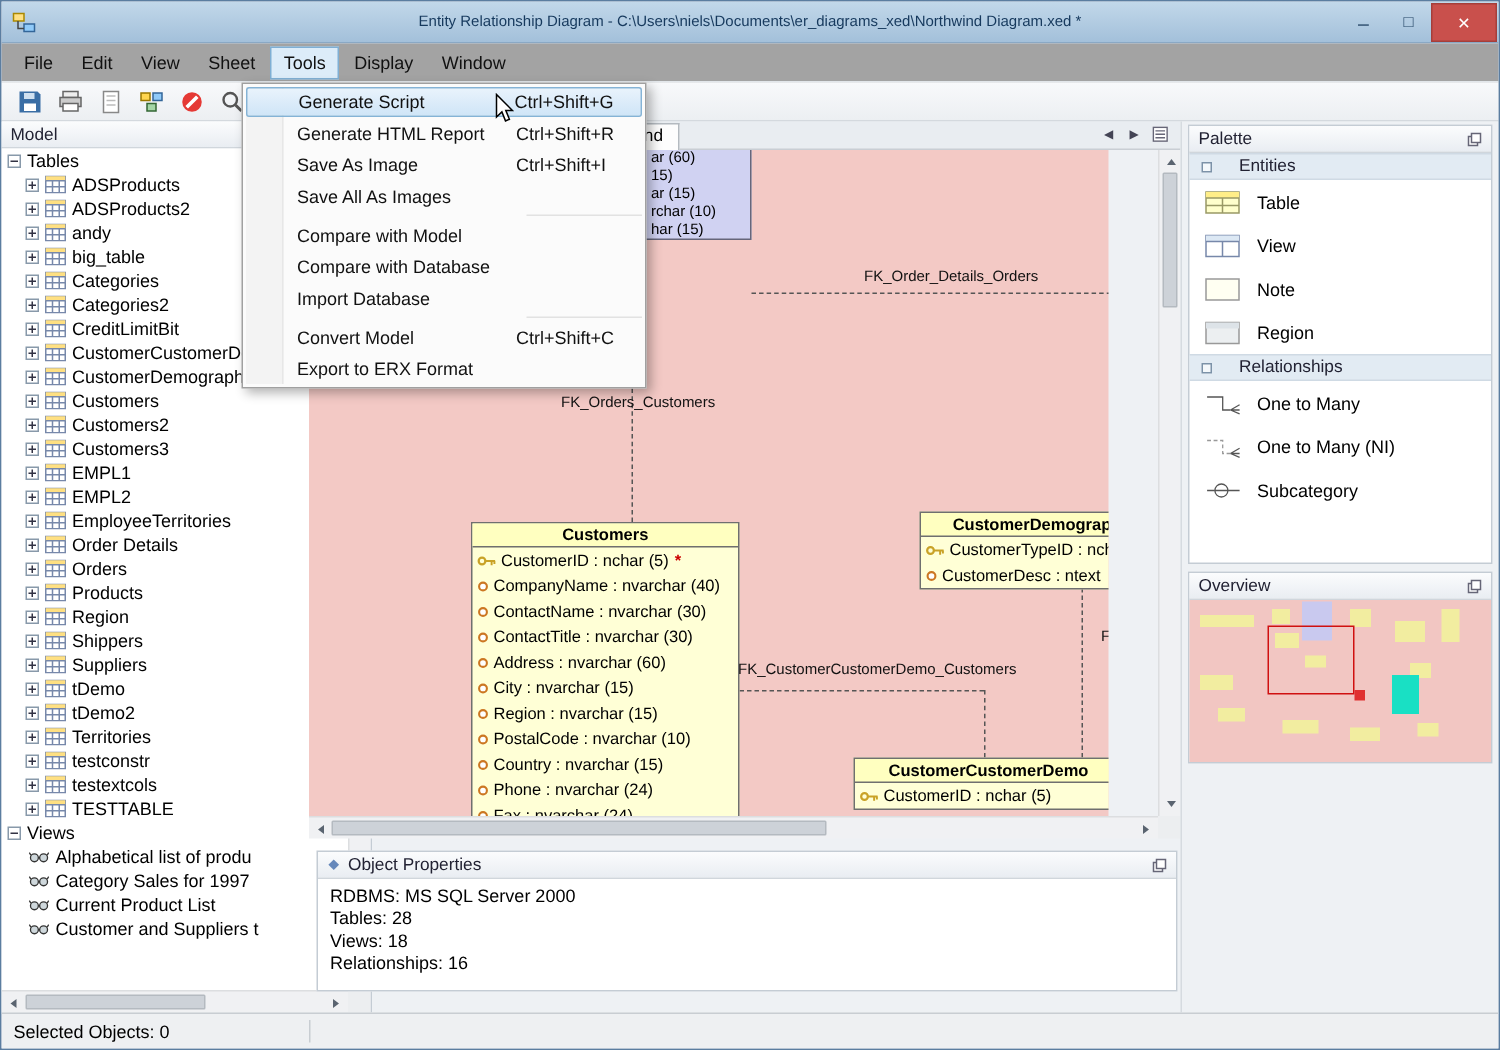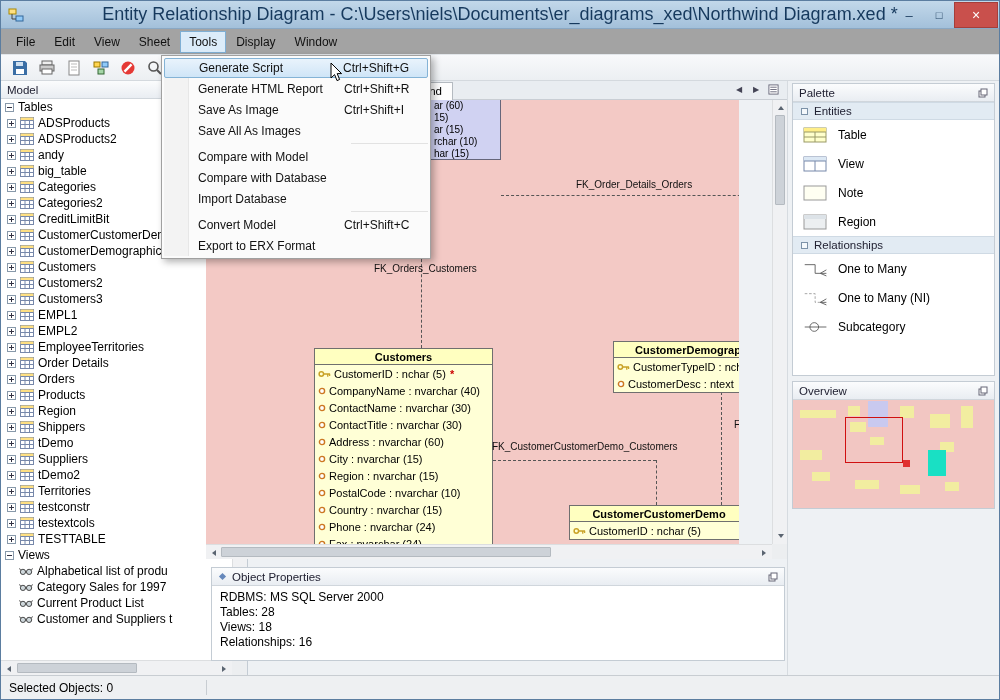--- a/index.html
+++ b/index.html
@@ -6,21 +6,21 @@
   html,body { background:#d6dde4; }
   body { font-family:"Liberation Sans", sans-serif; }
   .window { position:relative; width:1000px; height:700px; border:1px solid #5b7da0;
             background:#eef1f4; overflow:hidden; }
 
   
   .titlebar { position:absolute; left:0; top:0; right:0; height:28px;
               background:linear-gradient(#c2d8ea,#a3c0da); border-bottom:1px solid #8aa8c4;
               display:flex; align-items:center; }
   .app-icon { width:16px; height:16px; margin-left:7px; z-index:2; }
-  .title { position:absolute; left:0; right:0; text-align:center; font-size:18px; color:#16395d; }
+  .title { position:absolute; left:0; right:0; text-align:center; font-size:10px; color:#16395d; }
   .winbtns { position:absolute; right:1px; top:1px; height:26px; display:flex; z-index:3; }
   .wbtn { width:30px; height:26px; display:flex; align-items:center; justify-content:center;
           font-size:13px; color:#1c3d5e; }
   .wbtn.max { font-size:11px; }
   .wbtn.close { width:44px; background:#c9504c; color:#fff; border:1px solid #a53e3a; font-size:14px; }
 
   
   .menubar { position:absolute; top:28px; left:0; right:0; height:26px; background:#a3a3a3;
              display:flex; align-items:center; padding-left:6px; border-bottom:1px solid #e2e6ea; }
   .menu-item { padding:4px 9px; font-size:12px; margin-right:1px; color:#111; }
@@ -38,21 +38,21 @@
               display:flex; align-items:center; gap:5px; padding:0 6px; font-size:11.5px; color:#223; }
   .p-header .spacer { flex:1; }
   .float-btn svg { width:10px; height:10px; display:block; }
 
   
   .panel-model { position:absolute; left:0; top:80px; width:247px; bottom:24px;
                  background:#f4f6f8; border-right:1px solid #c4ccd4; }
   .tree-wrap { position:absolute; left:0; top:18px; right:15px; bottom:15px; background:#fff; overflow:hidden; }
   .tree-root, .tree-row { height:16px; display:flex; align-items:center; gap:4px; white-space:nowrap; }
   .tree-root { padding-left:4px; }
-  .tree-row { padding-left:6px; }
+  .tree-row { padding-left:16px; }
   .tree-row.view { padding-left:18px; }
   .expander { width:9px; height:9px; flex:none; border:1px solid #8899aa; background:#fff; position:relative; }
   .expander::before { content:""; position:absolute; left:1px; right:1px; top:3px; height:1px; background:#334; }
   .expander.plus::after { content:""; position:absolute; top:1px; bottom:1px; left:3px; width:1px; background:#334; }
   .tree-ic { width:14px; height:12px; flex:none; }
   .tree-ic svg { width:14px; height:12px; display:block; }
   .tree-label { font-size:12px; color:#000; }
 
   
   .vscroll { position:absolute; top:18px; right:0; width:15px; bottom:15px; background:#f0f1f3; border-left:1px solid #dcdee0; }
@@ -102,21 +102,21 @@
   
   .objprops { position:absolute; left:5px; right:2px; top:486px; height:94px; background:#fff; border:1px solid #c4ccd4; }
   .op-body { padding:4px 8px; }
   .op-line { font-size:12px; line-height:15px; color:#000; }
   .diamond-ic svg { width:9px; height:9px; display:block; }
 
   
   .rightcol { position:absolute; right:0; top:80px; width:212px; bottom:24px; background:#eef1f4; border-left:1px solid #d6dbe0; }
   .panel-palette { position:absolute; left:4px; right:4px; top:2px; height:293px; background:#fff; border:1px solid #c4ccd4; }
   .pal-section { height:18px; background:#e2ebf3; border-top:1px solid #cfdae4; border-bottom:1px solid #cfdae4;
-                 display:flex; align-items:center; gap:6px; padding-left:8px; font-size:11.5px; color:#223; }
+                 display:flex; align-items:center; gap:18px; padding-left:8px; font-size:11.5px; color:#223; }
   .sec-ic { width:7px; height:7px; border:1px solid #7c92a8; background:#f4f8fb; flex:none; }
   .pal-item { height:29px; display:flex; align-items:center; gap:9px; padding-left:10px;text-align:center; }
   .pal-ic { width:26px; height:16px; flex:none; }
   .pal-label { font-size:12px; color:#000; }
 
   .panel-overview { position:absolute; left:4px; right:4px; top:300px; height:128px; background:#fff; border:1px solid #c4ccd4; }
   .ov-body { position:absolute; left:0; right:0; top:18px; bottom:0; background:#f2c6c2; overflow:hidden; }
   .ov-rect { position:absolute; }
 
   
@@ -529,31 +529,31 @@
             <span class="tree-label">Shippers</span>
           </div>
 
           <div class="tree-row">
             <span class="expander plus"></span>
             <span class="tree-ic">
               <svg>
                 <use href="#i-treetable"></use>
               </svg>
             </span>
+            <span class="tree-label">Suppliers</span>
+          </div>
+
+          <div class="tree-row">
+            <span class="expander plus"></span>
+            <span class="tree-ic">
+              <svg>
+                <use href="#i-treetable"></use>
+              </svg>
+            </span>
             <span class="tree-label">tDemo</span>
-          </div>
-
-          <div class="tree-row">
-            <span class="expander plus"></span>
-            <span class="tree-ic">
-              <svg>
-                <use href="#i-treetable"></use>
-              </svg>
-            </span>
-            <span class="tree-label">Suppliers</span>
           </div>
 
           <div class="tree-row">
             <span class="expander plus"></span>
             <span class="tree-ic">
               <svg>
                 <use href="#i-treetable"></use>
               </svg>
             </span>
             <span class="tree-label">tDemo2</span>

